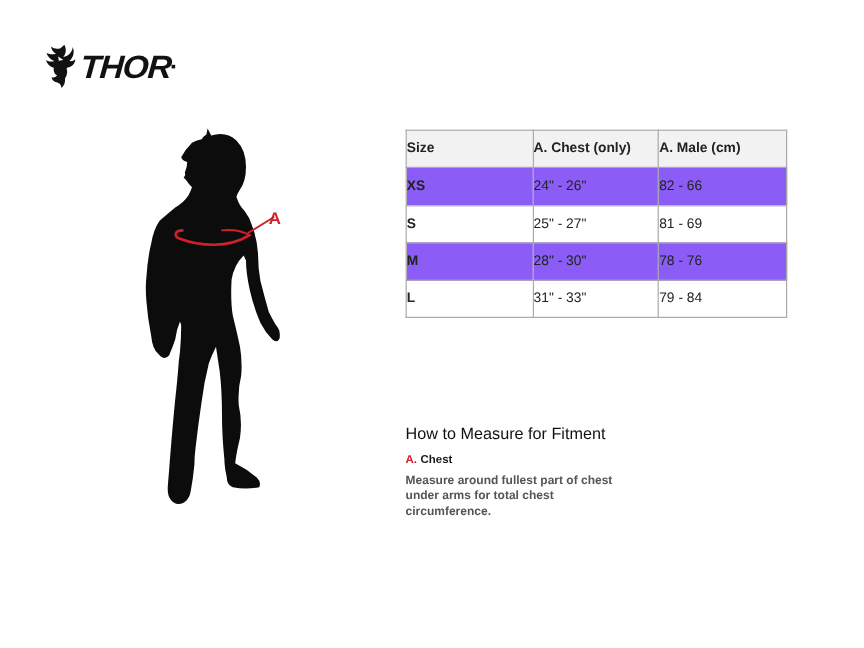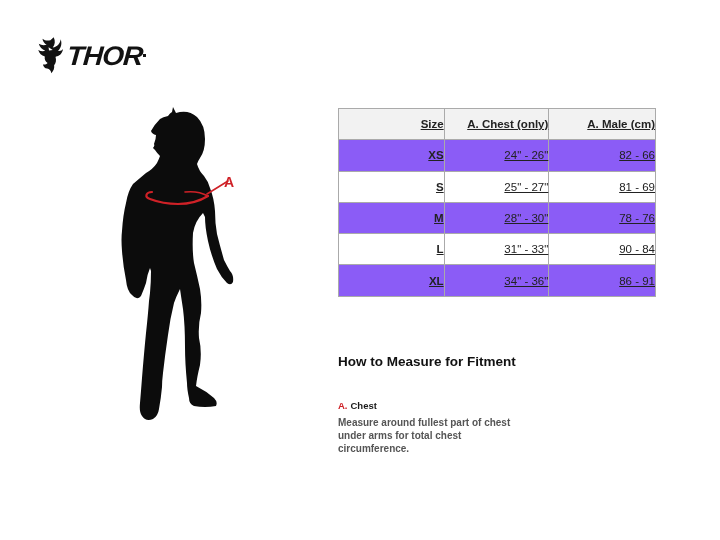--- a/index.html
+++ b/index.html
@@ -53,38 +53,37 @@
     margin-bottom: 11px;
   }
   table.size-table {
     width: 318px;
     border-collapse: collapse;
     border: 1px solid #9b9b9b;
   }
   table.size-table th, table.size-table td {
     border: 1px solid #aaaaaa;
     height: 31.3px;
-    text-align: right;
+    text-align: left;
     vertical-align: middle;
     font-size: 11.5px;
     color: #222;
-    text-decoration: underline;
   }
   table.size-table th { background: #f2f2f2; font-weight: bold; }
   table.size-table td.size-cell { font-weight: bold; }
   table.size-table tr.alt td { background: #8b5cf6; }
   table.size-table tr.plain td { background: #ffffff; }
   table.size-table col.c1 { width: 106px; }
   table.size-table col.c2 { width: 105px; }
   table.size-table col.c3 { width: 107px; }
 
   
   .measure-col { position: absolute; left: 338px; top: 354px; width: 230px; }
-  .measure-heading { font-size: 13.5px; font-weight: bold; color: #111; }
-  .measure-item { margin-top: 26px; }
+  .measure-heading { font-size: 13.5px; font-weight: normal; color: #111; }
+  .measure-item { margin-top: 4px; }
   .measure-key { color: #cf2127; font-weight: bold; font-size: 9.5px; }
   .measure-label { color: #1a1a1a; font-weight: bold; font-size: 9.5px; margin-left: 3px; }
   .measure-desc {
     margin-top: 3px;
     font-size: 10px;
     line-height: 1.3;
     color: #555;
     width: 196px;
     font-weight: bold;
   }
@@ -210,26 +209,21 @@
           <td>81 - 69</td>
         </tr>
         <tr class="alt">
           <td class="size-cell">M</td>
           <td>28" - 30"</td>
           <td>78 - 76</td>
         </tr>
         <tr class="plain">
           <td class="size-cell">L</td>
           <td>31" - 33"</td>
-          <td>90 - 84</td>
-        </tr>
-        <tr class="alt">
-          <td class="size-cell">XL</td>
-          <td>34" - 36"</td>
-          <td>86 - 91</td>
+          <td>79 - 84</td>
         </tr>
       </tbody>
     </table>
   </div>
 
   <div class="measure-col">
     <div class="measure-heading">How to Measure for Fitment</div>
     <div class="measure-item">
       <span class="measure-key">A.</span><span class="measure-label">Chest</span>
       <div class="measure-desc">Measure around fullest part of chest under arms for total chest circumference.</div>

